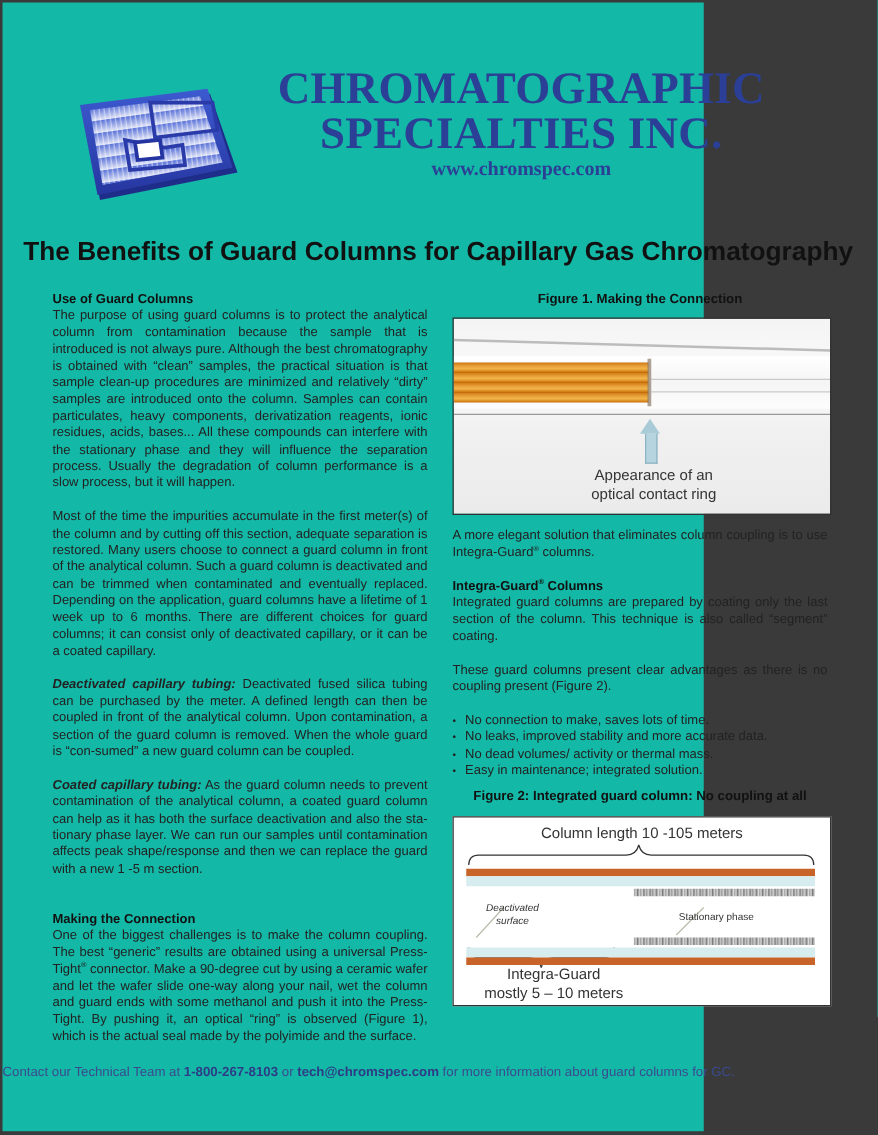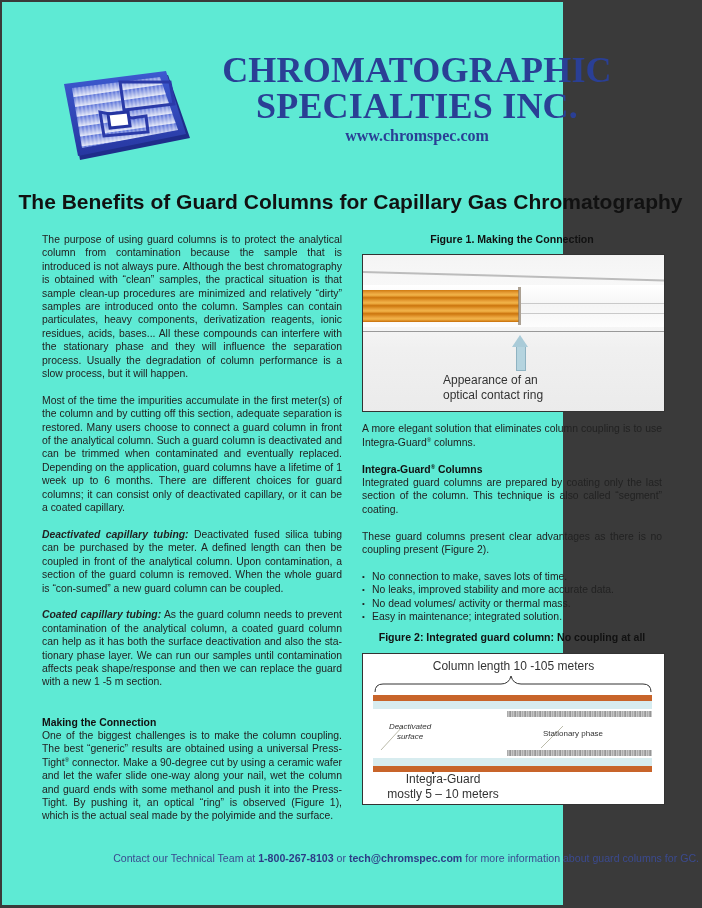--- a/index.html
+++ b/index.html
@@ -3,21 +3,21 @@
 <meta charset="utf-8">
 <style>
   html, body { margin: 0; padding: 0; }
   body {
     width: 702px; height: 908px; overflow: hidden;
     background: #3a3a3a;
     font-family: "Liberation Sans", sans-serif;
   }
   .page {
     position: absolute; left: 2px; top: 2px; width: 561px; height: 903px;
-    background: #5eead4;
+    background: #14b8a6;
   }
   .abs { position: absolute; }
 
   
   .logo { left: 48px; top: 58px; width: 150px; height: 100px; }
   .company-name {
     left: 190px; top: 50px; width: 450px; text-align: center;
     font-family: "Liberation Serif", serif; font-weight: bold;
     color: #2a3f95; font-size: 36px; line-height: 36px; letter-spacing: 0.2px;
   }
@@ -59,21 +59,21 @@
   .fig1 .ring { position: absolute; left: 155px; top: 32px; width: 3px; height: 38px; background: #8a7a66; opacity: 0.7; }
   .fig1 .line1 { position: absolute; left: 0; top: 76px; width: 301px; height: 1px; background: #999; }
   .fig1 .line2 { position: absolute; left: 158px; top: 48px; width: 143px; height: 1px; background: #c9c9c9; }
   .fig1 .line3 { position: absolute; left: 158px; top: 58px; width: 143px; height: 1px; background: #c9c9c9; }
   .fig1 .arrow-head {
     position: absolute; left: 149px; top: 80px; width: 0; height: 0;
     border-left: 8px solid transparent; border-right: 8px solid transparent;
     border-bottom: 12px solid #a9cbd8;
   }
   .fig1 .arrow-shaft { position: absolute; left: 153px; top: 92px; width: 8px; height: 23px; background: #b5d4df; border: 1px solid #8fb3c2; border-top: none; }
-  .fig1 .label { position: absolute; left: 80px; top: 118px; width: 160px; text-align: left; font-size: 12px; line-height: 15px; color: #333; }
+  .fig1 .label { position: absolute; left: 80px; top: 118px; width: 160px; text-align: center; font-size: 12px; line-height: 15px; color: #333; }
 
   
   .bullets { margin: 0; padding: 0; list-style: none; }
   .bullets li { position: relative; padding-left: 10px; text-align: left; }
   .bullets li::before { content: "•"; position: absolute; left: 0; top: 0; font-size: 8px; }
 
   
   .fig2 {
     position: relative; width: 301px; height: 150px; margin-top: 8px;
     border: 1px solid #333; background: #fff; overflow: hidden;
@@ -83,21 +83,21 @@
   .fig2 .bar-blue { position: absolute; left: 10px; width: 279px; height: 8px; background: #d7ecef; }
   .fig2 .phase {
     position: absolute; left: 144px; width: 145px; height: 6px;
     background: repeating-linear-gradient(90deg, #9e9e9e 0px, #d0d0d0 2px, #7d7d7d 3px, #e2e2e2 5px);
   }
   .fig2 .small { position: absolute; font-size: 8px; color: #333; text-align: center; line-height: 10px; }
   .fig2 .bottom-label { position: absolute; left: 10px; top: 118px; width: 140px; text-align: center; font-size: 12px; line-height: 15px; color: #333; }
 
   
   .footer {
-    left: 0; top: 850px; width: 697px; text-align: right;
+    left: 0; top: 850px; width: 697px; text-align: left;
     font-size: 10.6px; color: #3b4a8f;
   }
   .footer b { color: #2d3c86; }
 </style>
 </head>
 <body>
 
 <div class="page">
 
   <div class="abs logo">
@@ -128,20 +128,21 @@
 
   <div class="abs company-name">
     <div>CHROMATOGRAPHIC</div>
     <div>SPECIALTIES INC.</div>
   </div>
   <div class="abs company-url">www.chromspec.com</div>
 
   <div class="abs main-title">The Benefits of Guard Columns for Capillary Gas Chromatography</div>
 
   <div class="abs col left-col">
+    <p class="section-head">Use of Guard Columns</p>
     <p>The purpose of using guard columns is to protect the analytical column from contamination because the sample that is introduced is not always pure.  Although the best chromatography is obtained with “clean” samples, the practical situation is that sample clean-up procedures are minimized and relatively “dirty” samples are introduced onto the column.  Samples can contain particulates, heavy components, derivatization reagents, ionic residues, acids, bases...  All these compounds can interfere with the stationary phase and they will influence the separation process.  Usually the degradation of column performance is a slow process, but it will happen.</p>
     <div class="gap"></div>
     <p>Most of the time the impurities accumulate in the first meter(s) of the column and by cutting off this section, adequate separation is restored.  Many users choose to connect a guard column in front of the analytical column.  Such a guard column is deactivated and can be trimmed when contaminated and eventually replaced. Depending on the application, guard columns have a lifetime of 1 week up to 6 months.  There are different choices for guard columns; it can consist only of deactivated capillary, or it can be a coated capillary.</p>
     <div class="gap"></div>
     <p><span class="ital">Deactivated capillary tubing:</span><span>  Deactivated fused silica tubing can be purchased by the meter.  A defined length can then be coupled in front of the analytical column.  Upon contamination, a section of the guard column is removed.  When the whole guard is “con-sumed” a new guard column can be coupled.</span></p>
     <div class="gap"></div>
     <p><span class="ital">Coated capillary tubing:</span><span>  As the guard column needs to prevent contamination of the analytical column, a coated guard column can help as it has both the surface deactivation and also the sta-tionary phase layer.  We can run our samples until contamination affects peak shape/response and then we can replace the guard with a new 1 -5 m section.</span></p>
     <div class="gap"></div>
     <div class="gap"></div>
     <p class="section-head">Making the Connection</p>

